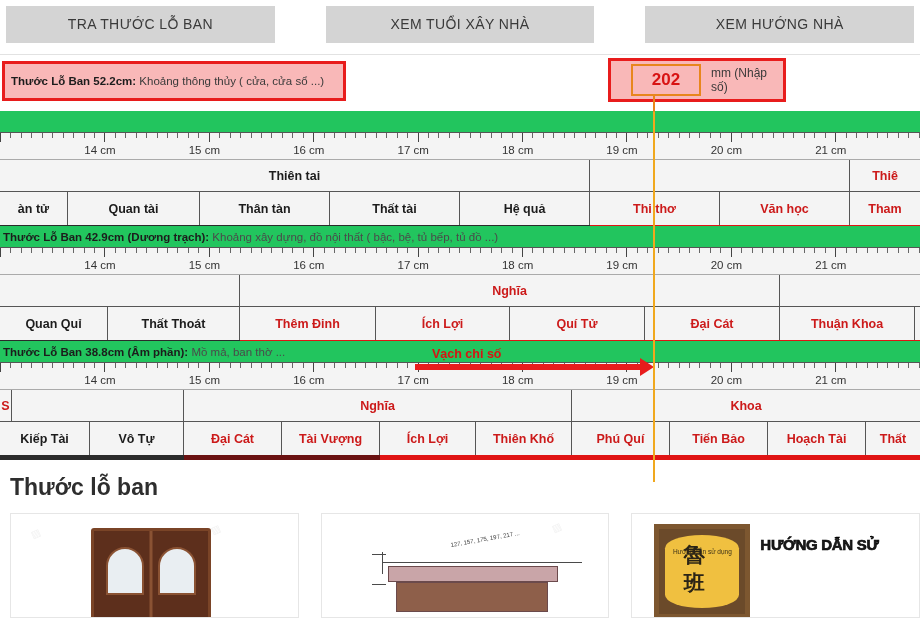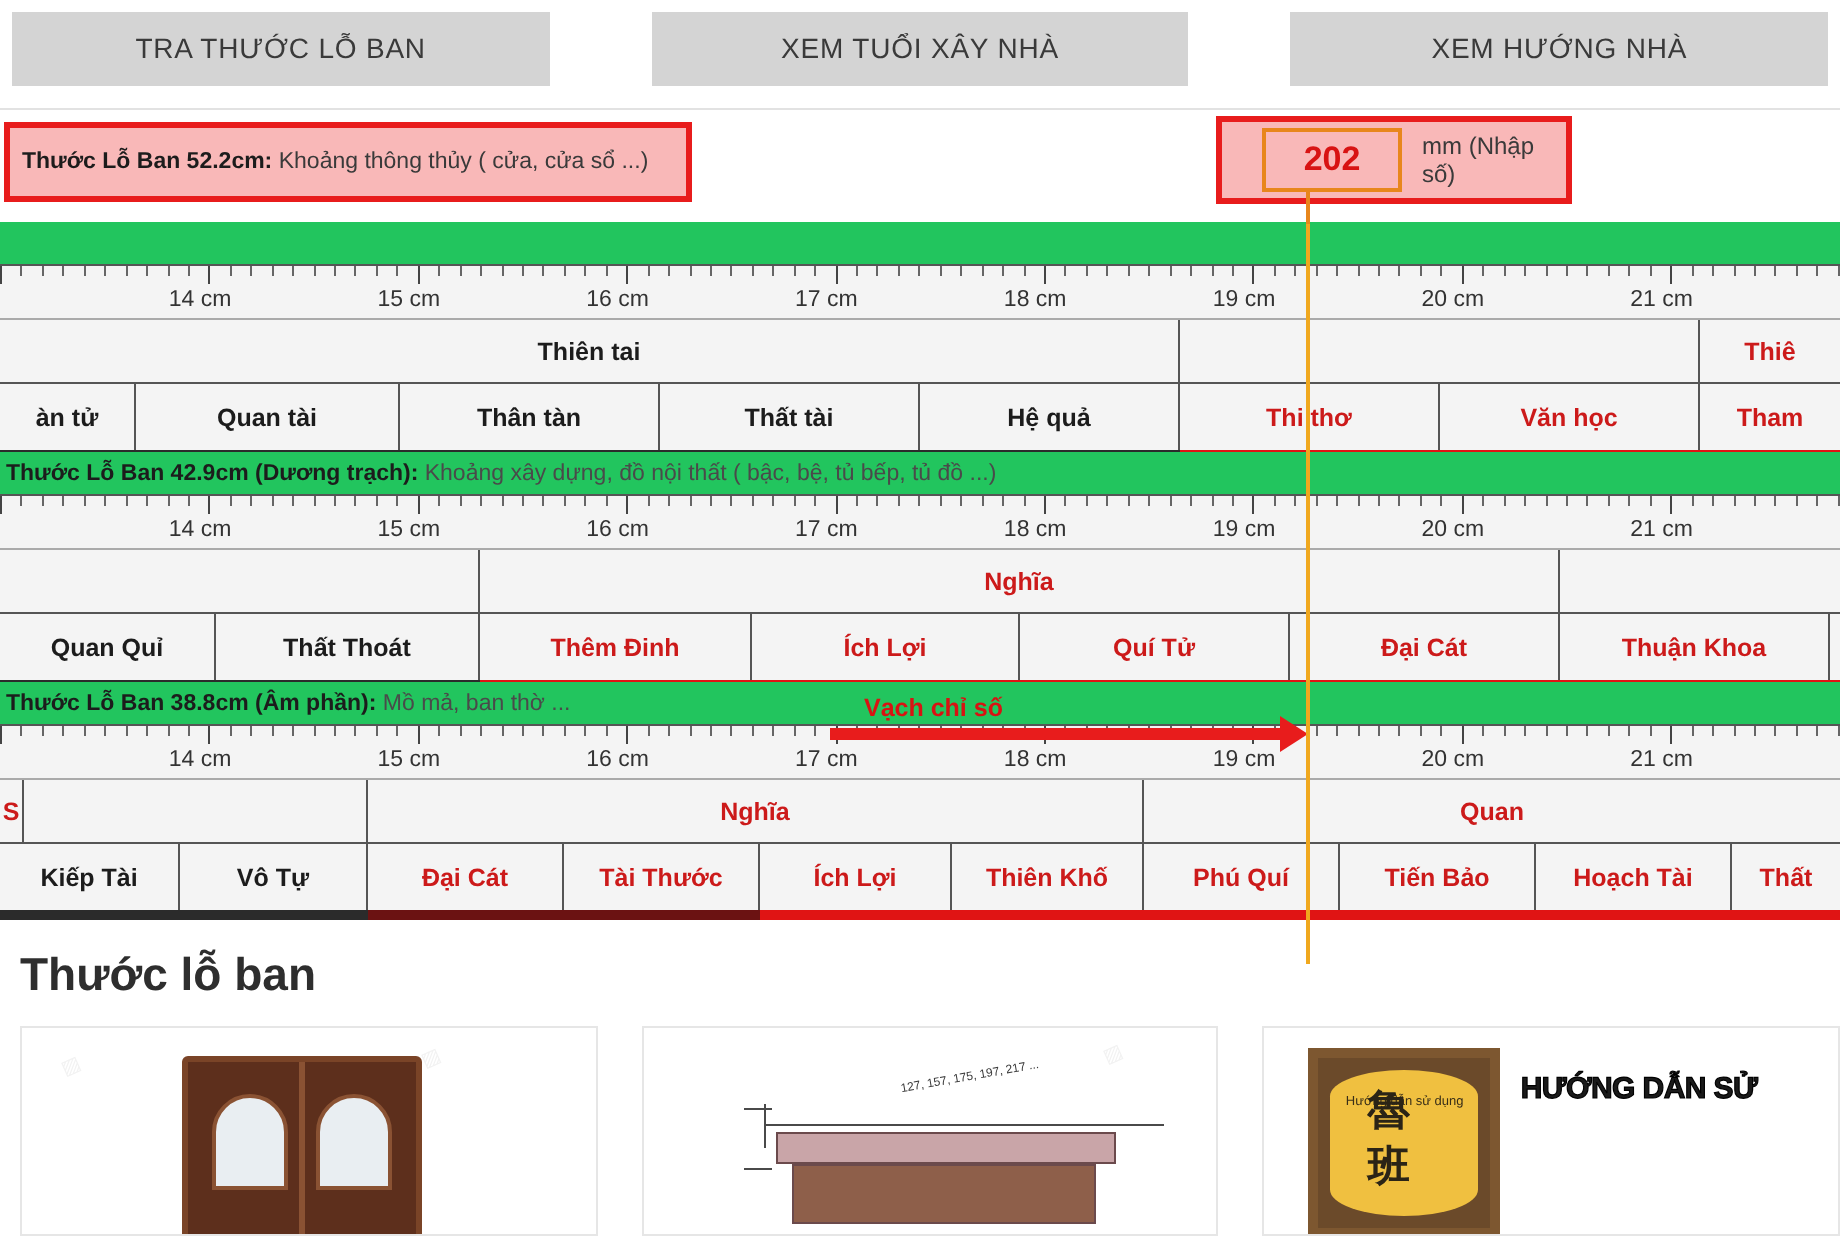--- a/index.html
+++ b/index.html
@@ -515,27 +515,27 @@
         <div class="cmlab" style="left: 517.6px;">18 cm</div>
         <div class="cmlab" style="left: 622px;">19 cm</div>
         <div class="cmlab" style="left: 726.4px;">20 cm</div>
         <div class="cmlab" style="left: 830.8px;">21 cm</div>
         <div class="cmlab" style="left: 935.2px;">22 cm</div>
       </div>
       <div class="rowband">
         <div class="cell grp red" style="left: 0px; width: 12px;">S</div>
         <div class="cell grp blk" style="left: 12px; width: 172px;"></div>
         <div class="cell grp red" style="left: 184px; width: 388px;">Nghĩa</div>
-        <div class="cell grp red noborder" style="left: 572px; width: 348px;">Quan</div>
+        <div class="cell grp red noborder" style="left: 572px; width: 348px;">Khoa</div>
       </div>
       <div class="rowband sub">
         <div class="cell blk" style="left: 0px; width: 90px;">Kiếp Tài</div>
         <div class="cell blk" style="left: 90px; width: 94px;">Vô Tự</div>
         <div class="cell red" style="left: 184px; width: 98px;">Đại Cát</div>
-        <div class="cell red" style="left: 282px; width: 98px;">Tài Thước</div>
+        <div class="cell red" style="left: 282px; width: 98px;">Tài Vượng</div>
         <div class="cell red" style="left: 380px; width: 96px;">Ích Lợi</div>
         <div class="cell red" style="left: 476px; width: 96px;">Thiên Khố</div>
         <div class="cell red" style="left: 572px; width: 98px;">Phú Quí</div>
         <div class="cell red" style="left: 670px; width: 98px;">Tiến Bảo</div>
         <div class="cell red" style="left: 768px; width: 98px;">Hoạch Tài</div>
         <div class="cell red noborder" style="left: 866px; width: 54px;">Thất</div>
         <div class="underbar" style="left: 0px; width: 184px; background: rgb(43, 43, 43);"></div>
         <div class="underbar" style="left: 184px; width: 196px; background: rgb(107, 18, 18);"></div>
         <div class="underbar" style="left: 380px; width: 540px; background: rgb(224, 20, 20);"></div>
       </div>

